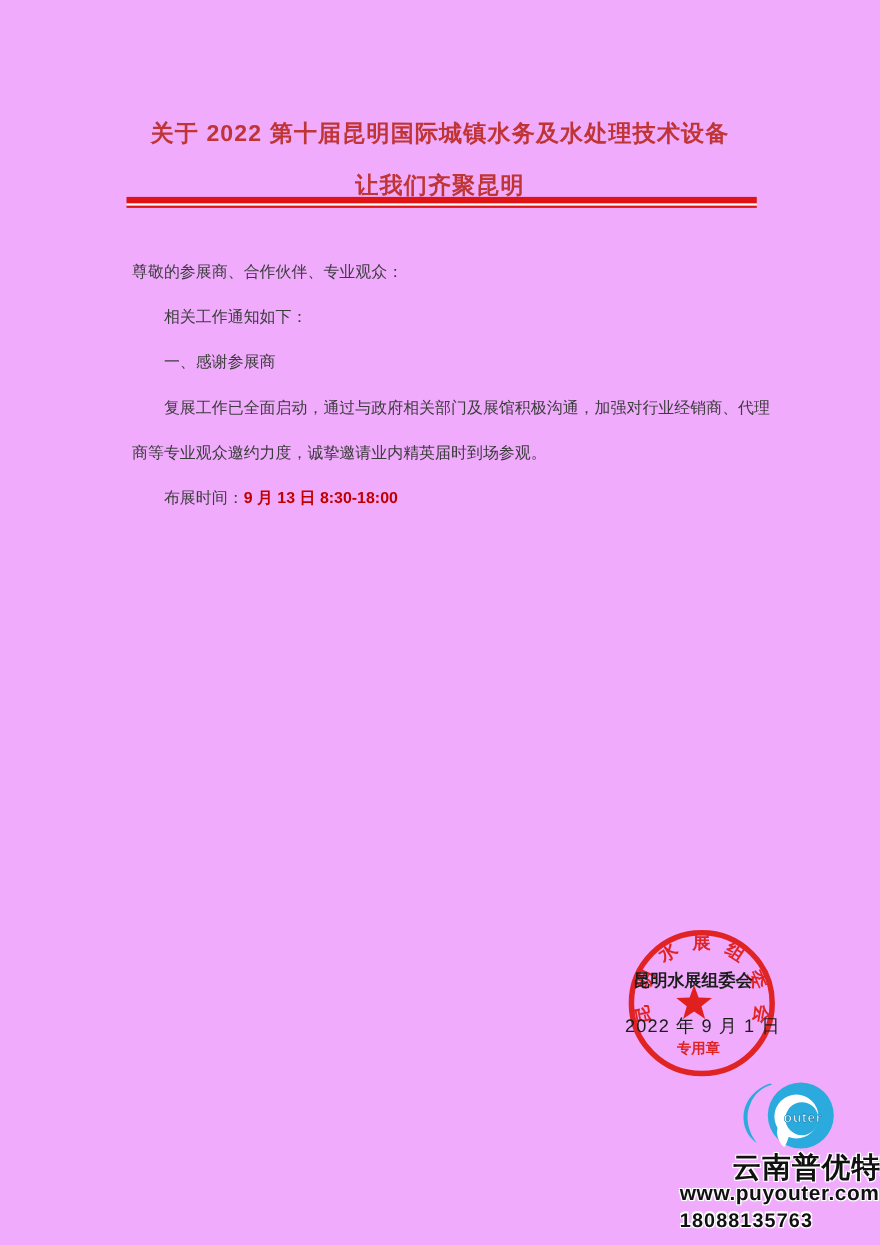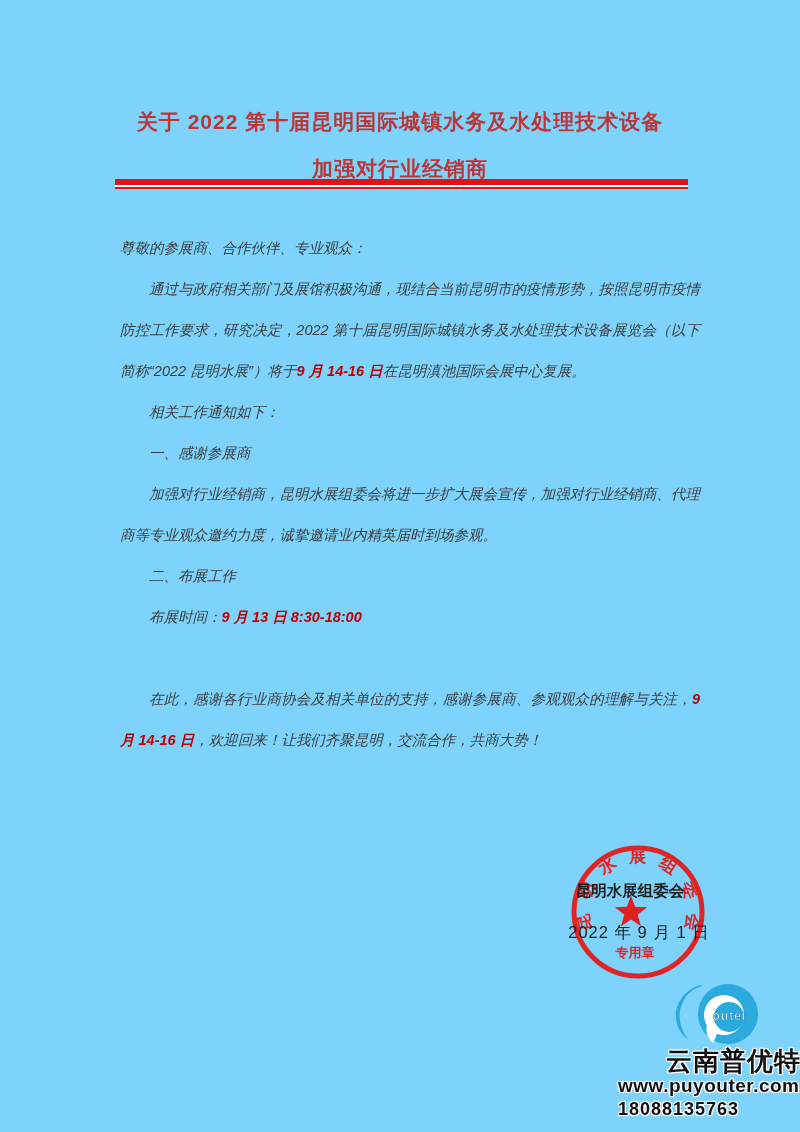--- a/index.html
+++ b/index.html
@@ -1,20 +1,20 @@
 <!DOCTYPE html>
 <html><head>
 <meta charset="utf-8">
 <style>
   html,body{margin:0;padding:0;background:#888;}
   .page{
     position:relative;
     width:800px;height:1132px;
     margin:0 auto;
-    background:#7dd3fc;
+    background:#f0abfc;
     overflow:hidden;
     font-family:"Liberation Sans","DejaVu Sans",sans-serif;
   }
   
   .title{
     position:absolute;top:98px;left:0;width:100%;
     text-align:center;
     color:#bf3434;
     font-weight:bold;
     font-size:21px;
@@ -27,21 +27,21 @@
   .rule .gap{height:2px;background:#ffffff;}
   .rule .thin{height:2px;background:#e01414;}
   
   .content{
     position:absolute;top:228px;left:120px;width:580px;
     font-size:14.5px;
     line-height:41px;
     color:#3c3c3c;
     text-align:justify;
   }
-  .content p{margin:0;padding:0;font-style:italic;}
+  .content p{margin:0;padding:0;}
   .content p.indent{text-indent:2em;}
   .em{color:#c00000;font-weight:bold;}
   .blank-line{height:41px;}
   
   .seal{position:absolute;left:565px;top:840px;width:146px;height:146px;}
   .seal svg{display:block;}
   .seal .ring-chars{fill:#e02424;font-family:"Liberation Serif","DejaVu Serif",serif;font-weight:bold;font-size:17px;}
   .seal .seal-bottom-text{fill:#e02424;font-family:"Liberation Serif","DejaVu Serif",serif;font-weight:bold;font-size:13px;}
   .seal .seal-org{fill:#1c1c1c;font-size:15.5px;font-weight:600;}
   .seal .seal-date{fill:#1c1c1c;font-size:16.5px;letter-spacing:1px;}
@@ -65,39 +65,36 @@
     white-space:nowrap;
   }
 </style>
 </head>
 <body>
 
 <div class="page">
 
   <div class="title">
     <div>关于 2022 第十届昆明国际城镇水务及水处理技术设备</div>
-    <div>加强对行业经销商</div>
+    <div>让我们齐聚昆明</div>
   </div>
 
   <div class="rule">
     <div class="thick"></div>
     <div class="gap"></div>
     <div class="thin"></div>
   </div>
 
   <div class="content">
     <p>尊敬的参展商、合作伙伴、专业观众：</p>
-    <p class="indent"><span>通过与政府相关部门及展馆积极沟通，现结合当前昆明市的疫情形势，按照昆明市疫情防控工作要求，研究决定，2022 第十届昆明国际城镇水务及水处理技术设备展览会（以下简称“2022 昆明水展”）将于</span><span class="em">9 月 14-16 日</span><span>在昆明滇池国际会展中心复展。</span></p>
     <p class="indent">相关工作通知如下：</p>
     <p class="indent">一、感谢参展商</p>
-    <p class="indent">加强对行业经销商，昆明水展组委会将进一步扩大展会宣传，加强对行业经销商、代理商等专业观众邀约力度，诚挚邀请业内精英届时到场参观。</p>
-    <p class="indent">二、布展工作</p>
+    <p class="indent">复展工作已全面启动，通过与政府相关部门及展馆积极沟通，加强对行业经销商、代理商等专业观众邀约力度，诚挚邀请业内精英届时到场参观。</p>
     <p class="indent"><span>布展时间：</span><span class="em">9 月 13 日 8:30-18:00</span></p>
     <div class="blank-line"></div>
-    <p class="indent"><span>在此，感谢各行业商协会及相关单位的支持，感谢参展商、参观观众的理解与关注，</span><span class="em">9 月 14-16 日</span><span>，欢迎回来！让我们齐聚昆明，交流合作，共商大势！</span></p>
   </div>
 
   <div class="seal">
     <svg width="146" height="146" viewBox="0 0 146 146">
       <circle cx="73" cy="72" r="64" fill="none" stroke="#e02424" stroke-width="5"></circle>
       <path id="sealArc" d="M 27.7 93.1 A 50 50 0 1 1 118.3 93.1" fill="none"></path>
       <text class="ring-chars"><textPath href="#sealArc" startOffset="4" textLength="192" lengthAdjust="spacing">昆明水展组委会</textPath></text>
       <polygon points="66,55.5 61.9,66.8 49.8,67.25 59.3,74.7 56,86.25 66,79.5 76,86.25 72.7,74.7 82.2,67.25 70.1,66.8" fill="#e01f1f"></polygon>
       <text class="seal-org" x="65" y="56" text-anchor="middle">昆明水展组委会</text>
       <text class="seal-date" x="74" y="98" text-anchor="middle">2022 年 9 月 1 日</text>

